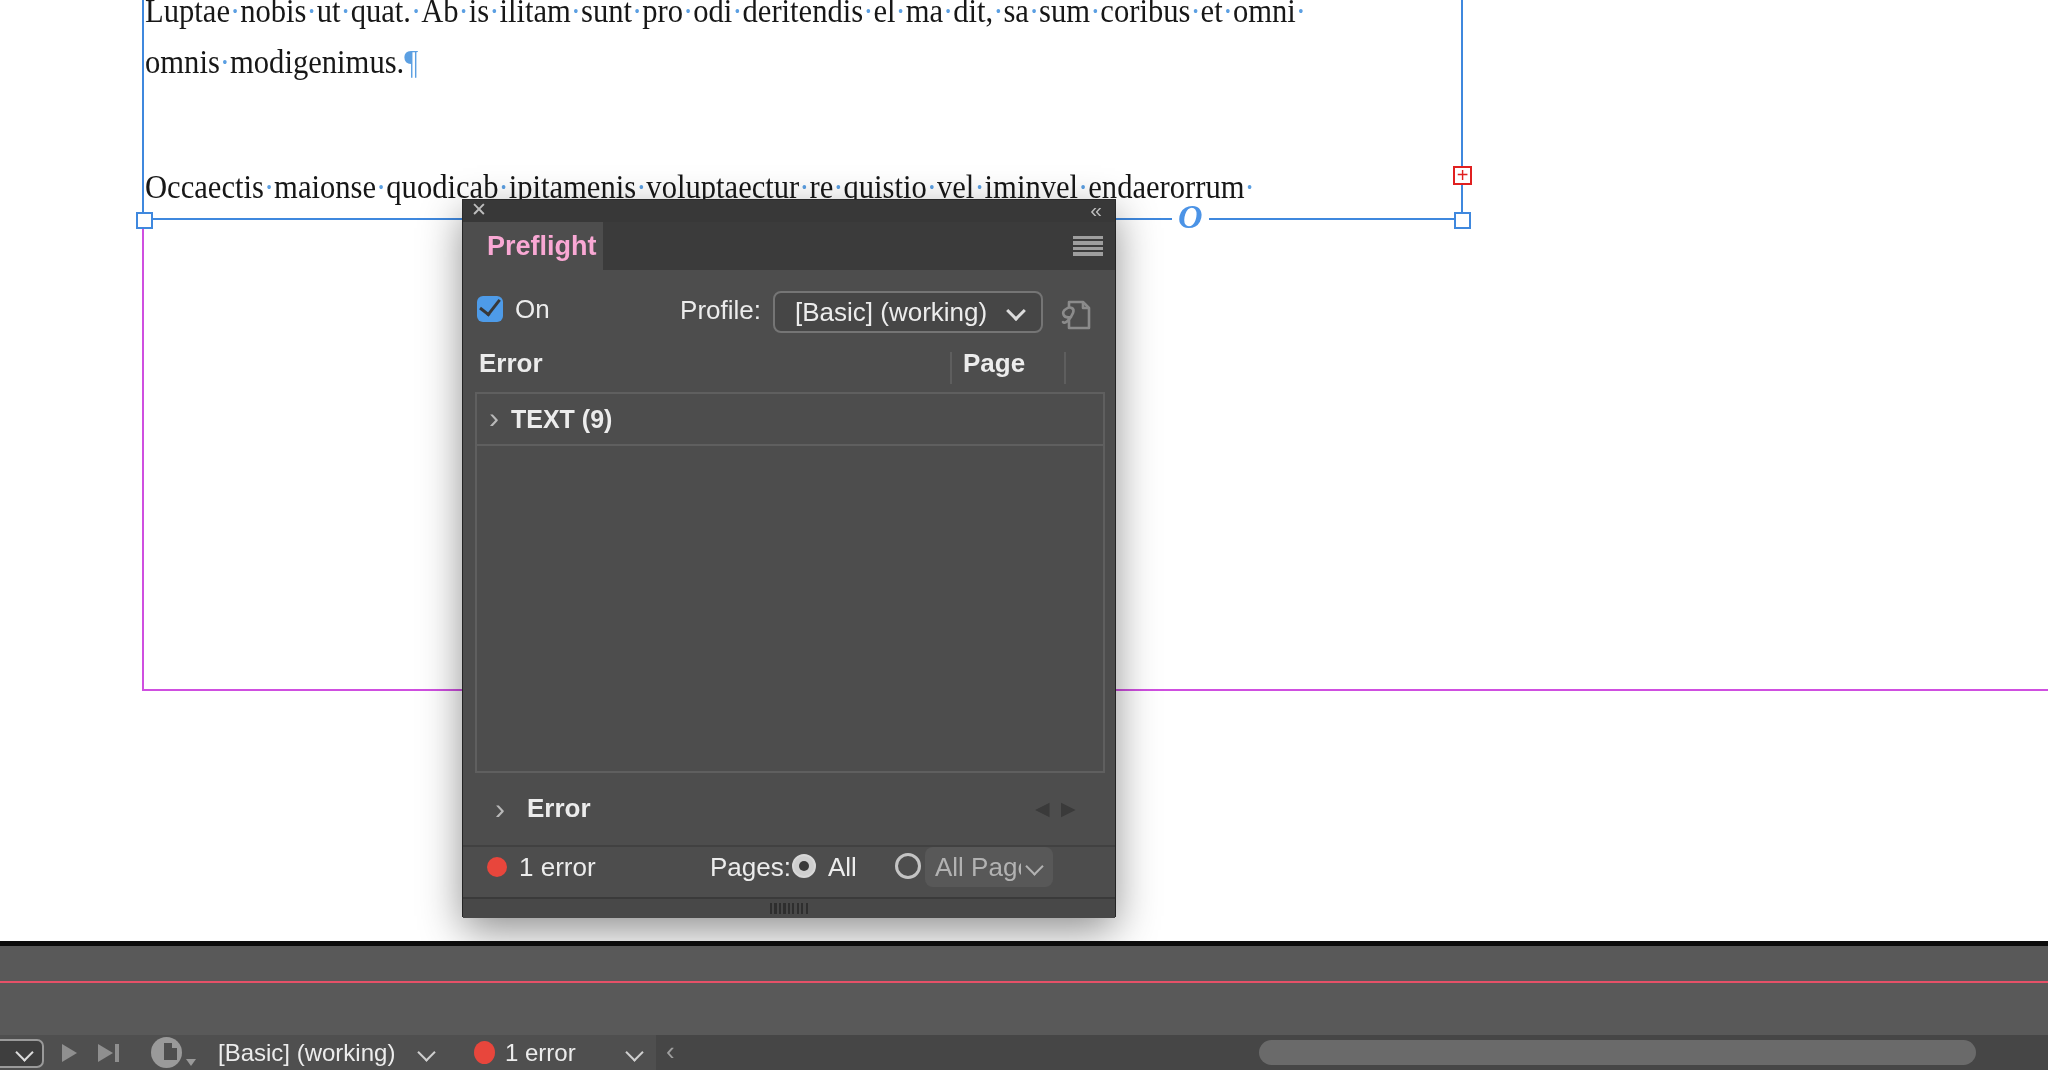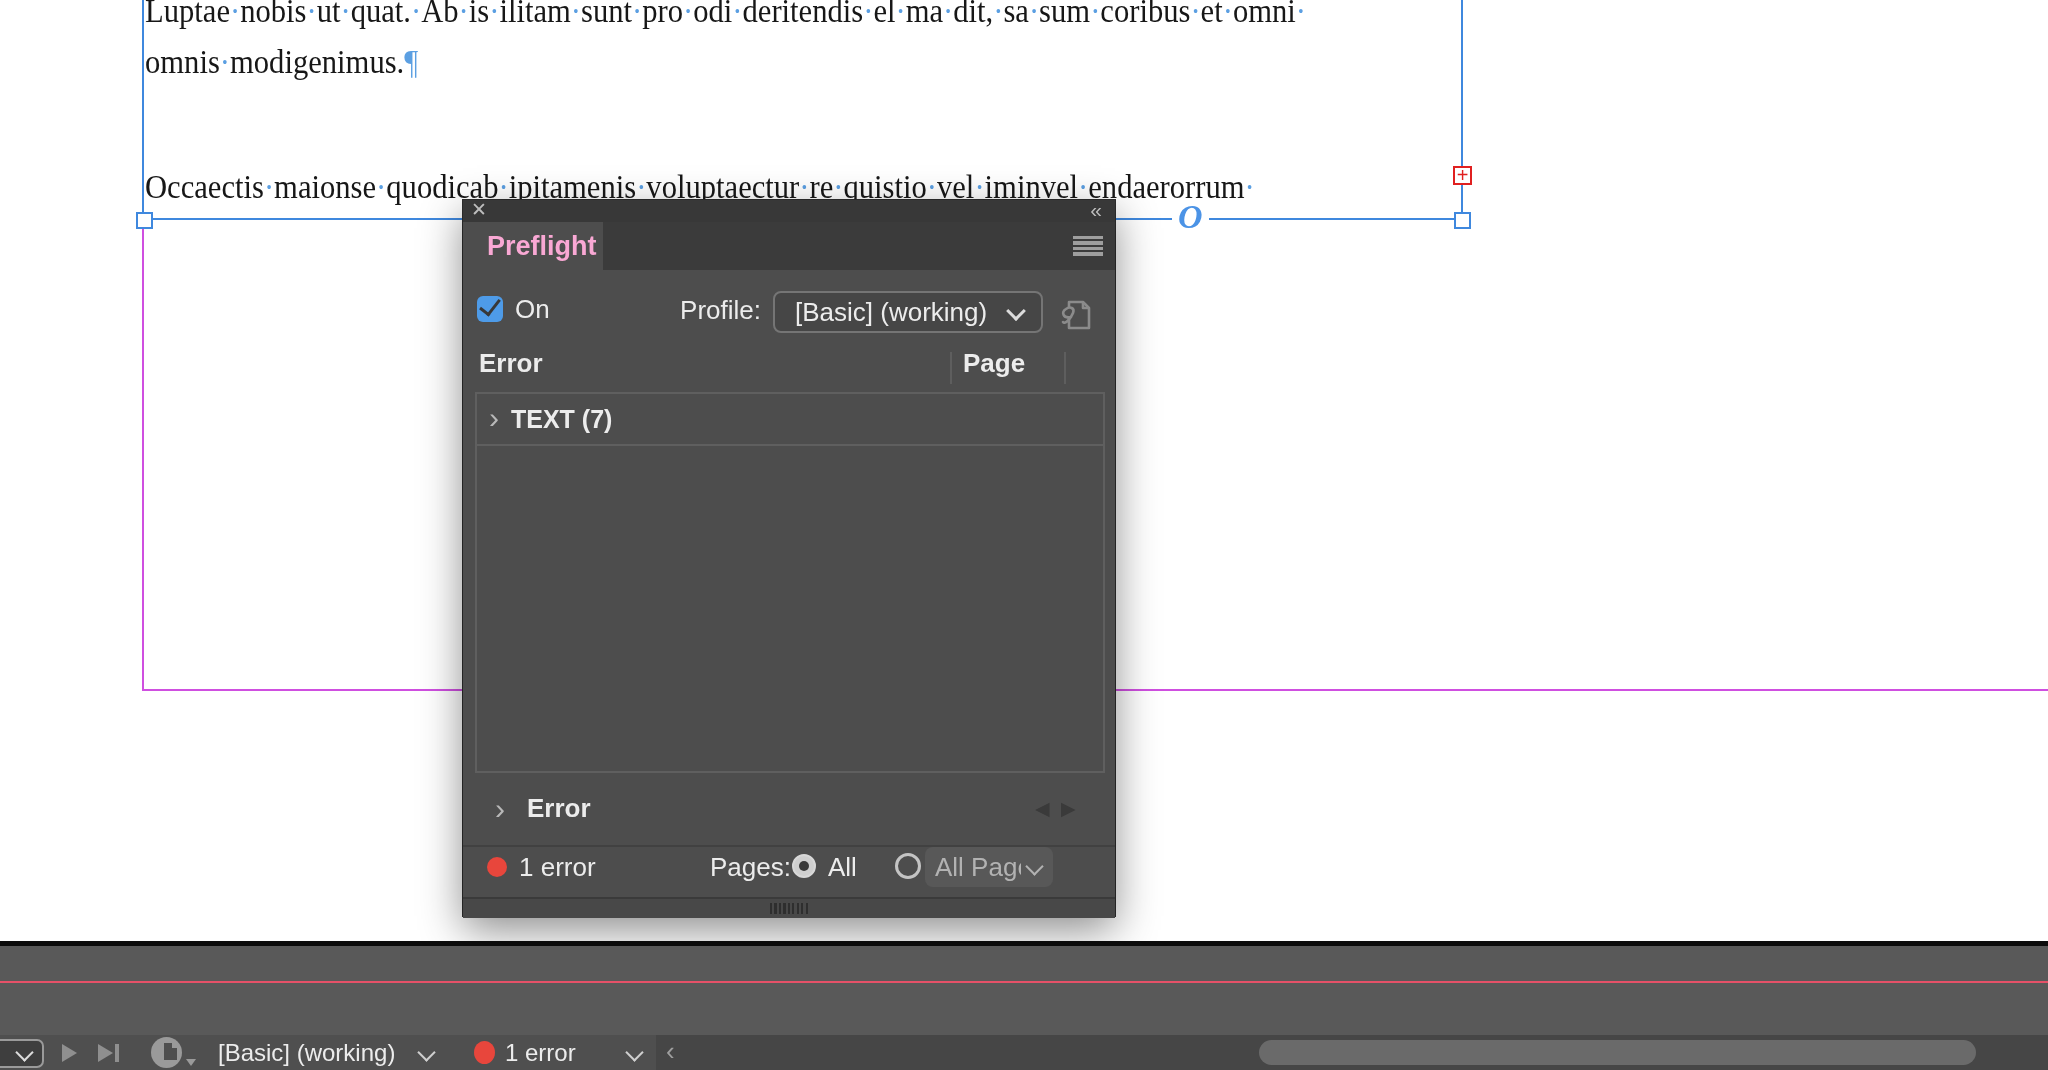--- a/index.html
+++ b/index.html
@@ -132,21 +132,21 @@
     </svg>
 
     <span class="p-colhead" style="left:16px;">Error</span>
     <span class="p-colhead" style="left:500px;">Page</span>
     <div class="p-coltick" style="left:487px;"></div>
     <div class="p-coltick" style="left:601px;"></div>
 
     <div class="p-list">
       <div class="p-row">
         <span class="exp">›</span>
-        <span class="rl">TEXT (7)</span>
+        <span class="rl">TEXT (9)</span>
       </div>
     </div>
 
     <div class="p-info">
       <span class="exp">›</span>
       <span class="il">Error</span>
       <span class="pg-arrow" style="left:572px;">◀</span>
       <span class="pg-arrow" style="left:598px;">▶</span>
     </div>
     <div class="p-div" style="top:645px;"></div>

